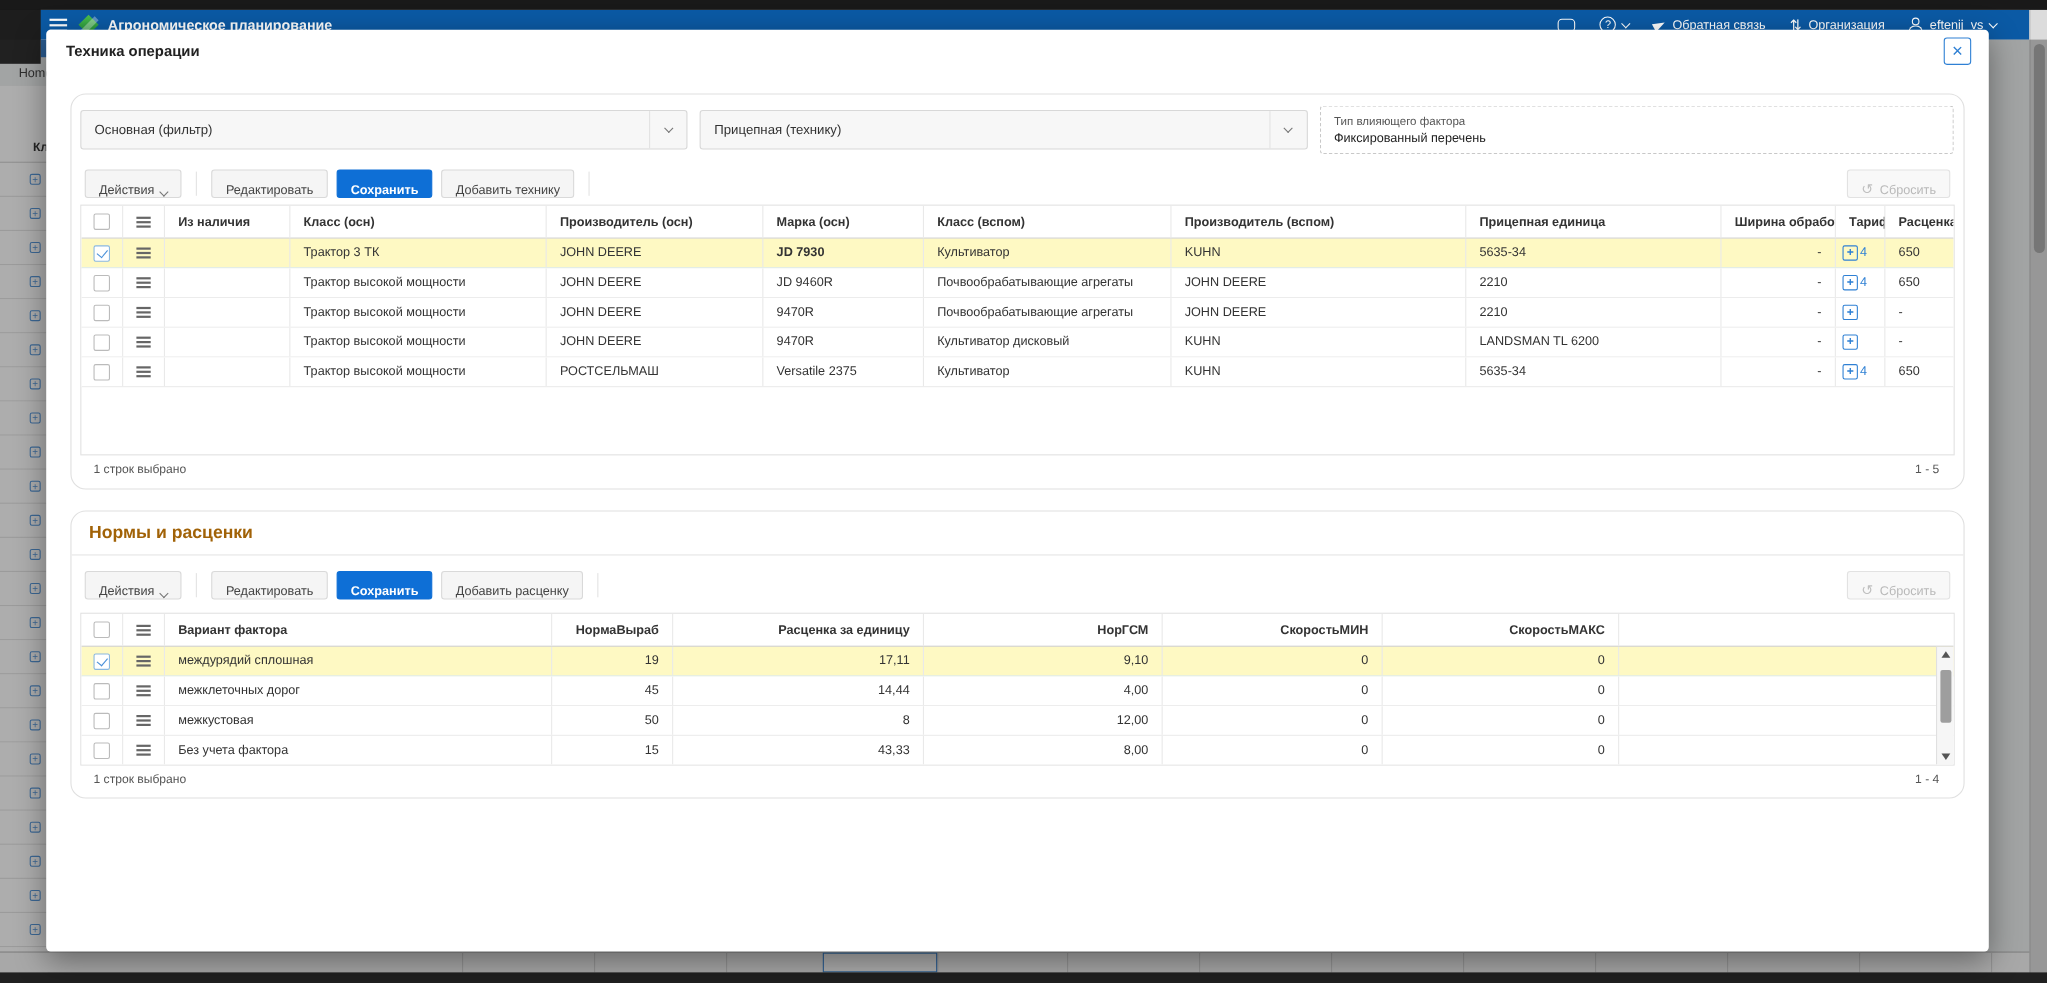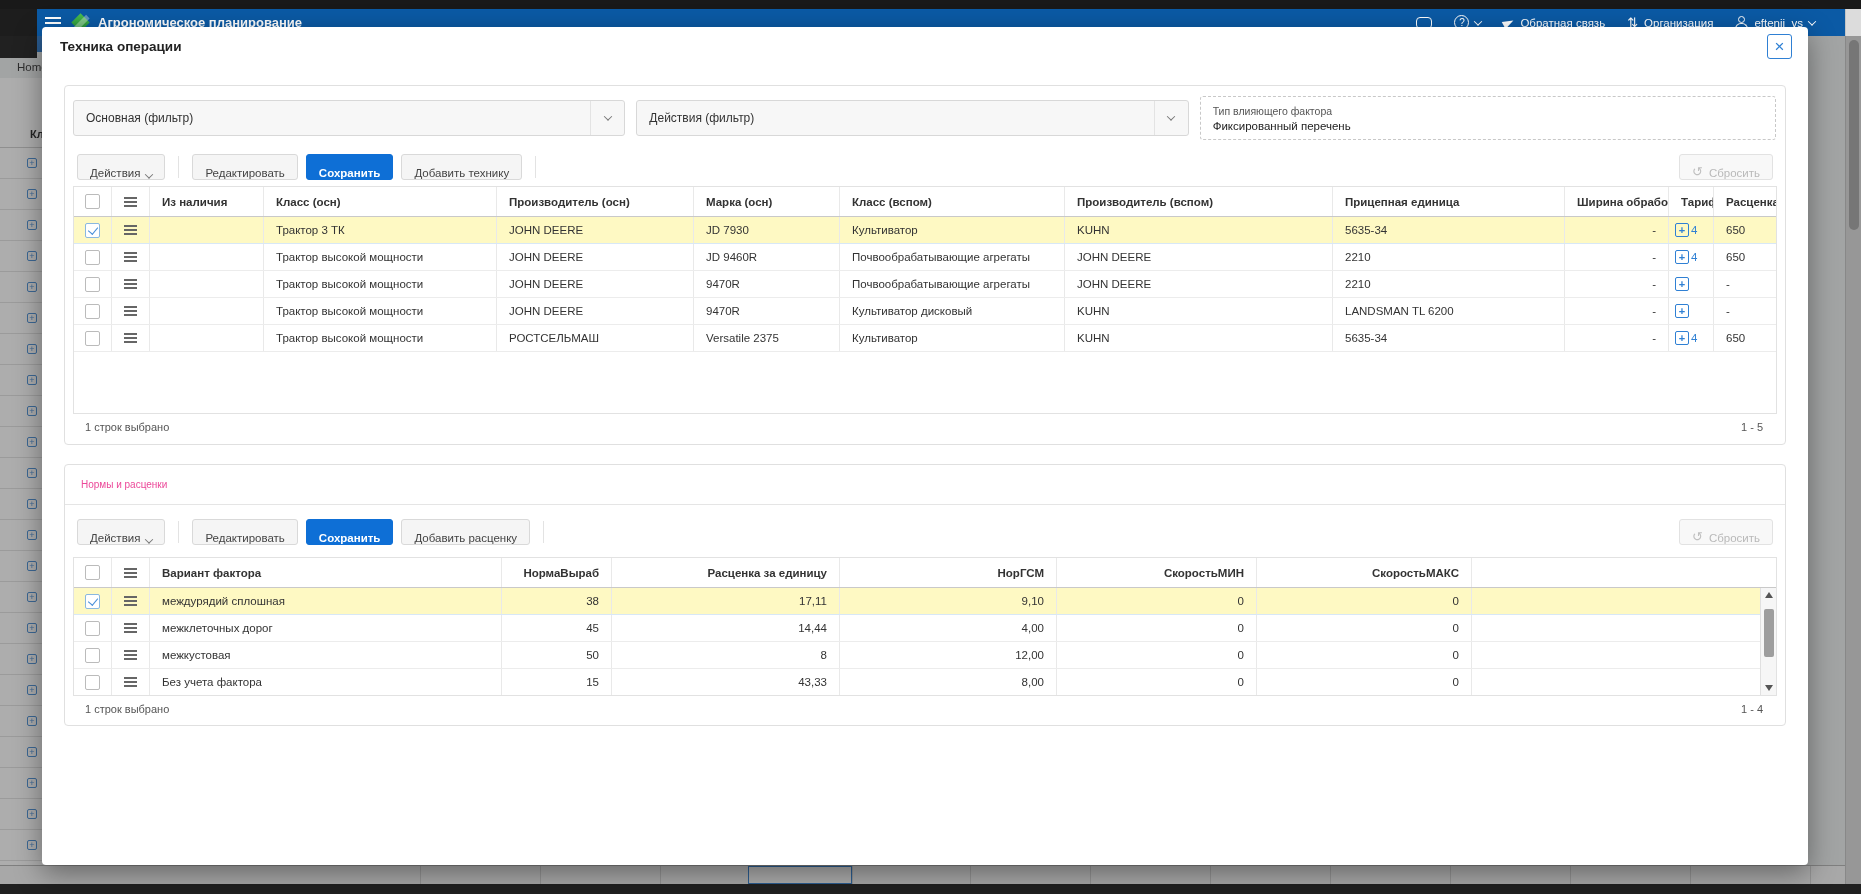--- a/index.html
+++ b/index.html
@@ -56,26 +56,26 @@
   .bscroll .thumb{position:absolute;left:3px;top:40px;width:10px;height:190px;background:#a6a6a6;border-radius:5px;}
   .overlay{position:absolute;left:0;top:36px;width:1861px;height:858px;background:rgba(40,40,40,.38);z-index:5;}
 
   
   .modal{position:absolute;left:42px;top:27px;width:1766px;height:838px;background:#fff;
     border-radius:4px;box-shadow:0 8px 28px rgba(0,0,0,.4);z-index:10;}
   .mtitle{position:absolute;left:18px;top:12px;font-size:13.5px;font-weight:bold;color:#222;}
   .mclose{position:absolute;right:16px;top:7px;width:25px;height:25px;border:1.5px solid #2f80d4;
     border-radius:3px;background:#fff;color:#2f80d4;font-size:17px;line-height:20px;text-align:center;
     padding:0;cursor:pointer;font-family:"Liberation Sans",sans-serif;}
-  .panel{position:absolute;left:22px;right:22px;border:1px solid #e0e0e0;border-radius:4px;
+  .panel{position:absolute;left:22px;right:22px;border:1px solid #e0e0e0;border-radius:14px;
     background:#fff;overflow:hidden;}
   .panel1{top:58px;height:360px;}
   .panel2{top:437px;height:262px;}
-  .sect-title{height:40px;display:flex;align-items:center;padding:0 16px;font-size:10px;
-    font-weight:normal;color:#ec4899;border-bottom:1px solid #e5e5e5;}
+  .sect-title{height:40px;display:flex;align-items:center;padding:0 16px;font-size:16px;
+    font-weight:bold;color:#a16207;border-bottom:1px solid #e5e5e5;}
 
   .filters{display:flex;gap:11px;padding:10px 9px 0 8px;}
   .dd{flex:1;height:36px;margin-top:4px;background:#f7f7f7;border:1px solid #d8d8d8;border-radius:3px;
     display:flex;align-items:center;cursor:pointer;}
   .dd-val{padding-left:12px;font-size:12px;color:#333;flex:1;}
   .dd-btn{width:34px;height:100%;display:flex;align-items:center;justify-content:center;
     border-left:1px solid #e3e3e3;}
   .dfield{flex:1;height:44px;border:1px dashed #c8c8c8;border-radius:3px;padding:5px 12px;
     display:flex;flex-direction:column;justify-content:center;gap:3px;}
   .df-label{font-size:10.5px;color:#555;}
@@ -270,21 +270,21 @@
 
     <div class="panel panel1">
       <div class="filters">
         <div class="dd">
           <span class="dd-val">Основная (фильтр)</span>
           <span class="dd-btn">
               <span class="chev"></span>
             </span>
         </div>
         <div class="dd">
-          <span class="dd-val">Действия (фильтр)</span>
+          <span class="dd-val">Прицепная (технику)</span>
           <span class="dd-btn">
               <span class="chev"></span>
             </span>
         </div>
         <div class="dfield">
           <span class="df-label">Тип влияющего фактора</span>
           <span class="df-value">Фиксированный перечень</span>
         </div>
       </div>
       <div class="toolbar">
@@ -321,21 +321,21 @@
           <div class="trow sel">
             <div class="tcell cbc" style="width: 38px;">
               <span class="cb on"></span>
             </div>
             <div class="tcell mic" style="width: 38px;">
               <span class="mico"></span>
             </div>
             <div class="tcell a-l" style="width: 114px;"></div>
             <div class="tcell a-l" style="width: 233px;">Трактор 3 ТК</div>
             <div class="tcell a-l" style="width: 197px;">JOHN DEERE</div>
-            <div class="tcell a-l" style="width: 146px;">JD 7930</div>
+            <div class="tcell a-l" style="width: 146px; font-weight: bold;">JD 7930</div>
             <div class="tcell a-l" style="width: 225px;">Культиватор</div>
             <div class="tcell a-l" style="width: 268px;">KUHN</div>
             <div class="tcell a-l" style="width: 232px;">5635-34</div>
             <div class="tcell a-r" style="width: 104px;">-</div>
             <div class="tcell a-l" style="width: 45px; padding: 0px 6px;">
               <span class="pbox">+</span>
               <span class="pnum">4</span>
             </div>
             <div class="tcell a-l grow">650</div>
           </div>
@@ -458,21 +458,21 @@
             <div class="tcell a-r" style="width: 215px;">СкоростьМАКС</div>
           </div>
           <div class="trow sel">
             <div class="tcell cbc" style="width: 38px;">
               <span class="cb on"></span>
             </div>
             <div class="tcell mic" style="width: 38px;">
               <span class="mico"></span>
             </div>
             <div class="tcell a-l" style="width: 352px;">междурядий сплошная</div>
-            <div class="tcell a-r" style="width: 110px;">38</div>
+            <div class="tcell a-r" style="width: 110px;">19</div>
             <div class="tcell a-r" style="width: 228px;">17,11</div>
             <div class="tcell a-r" style="width: 217px;">9,10</div>
             <div class="tcell a-r" style="width: 200px;">0</div>
             <div class="tcell a-r" style="width: 215px;">0</div>
             <div class="tcell a-c grow"></div>
           </div>
           <div class="trow">
             <div class="tcell cbc" style="width: 38px;">
               <span class="cb"></span>
             </div>

